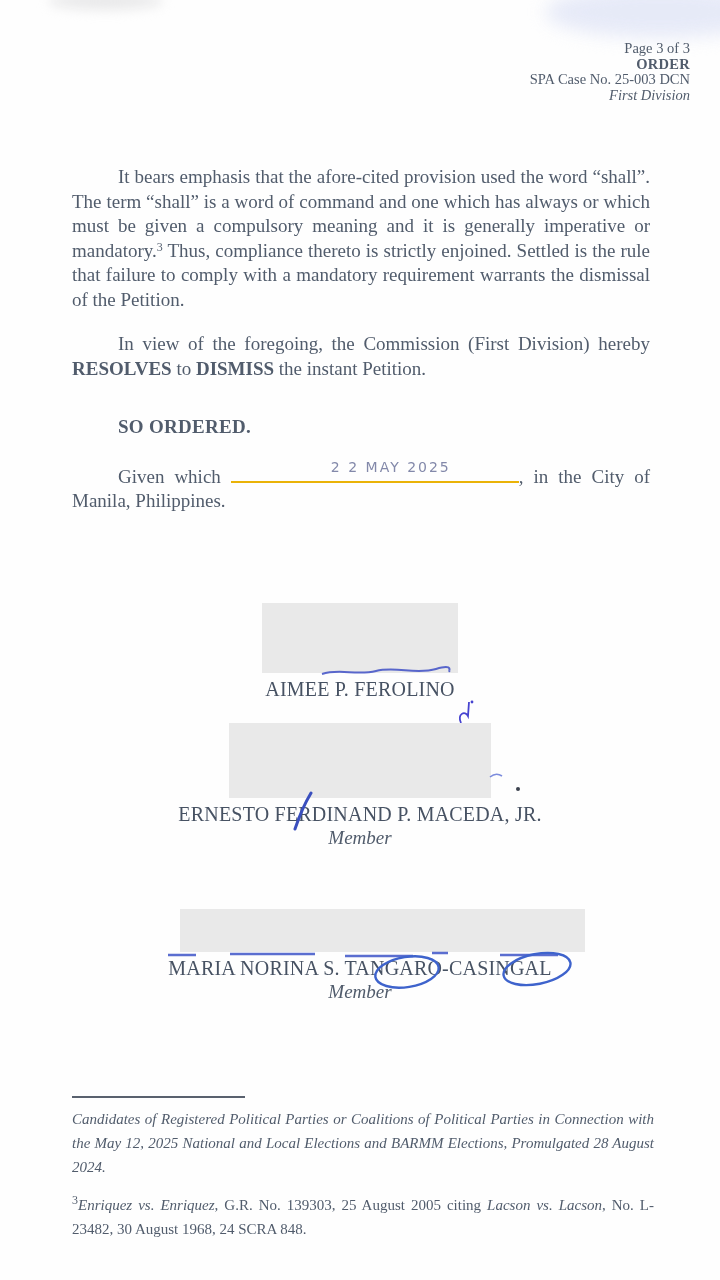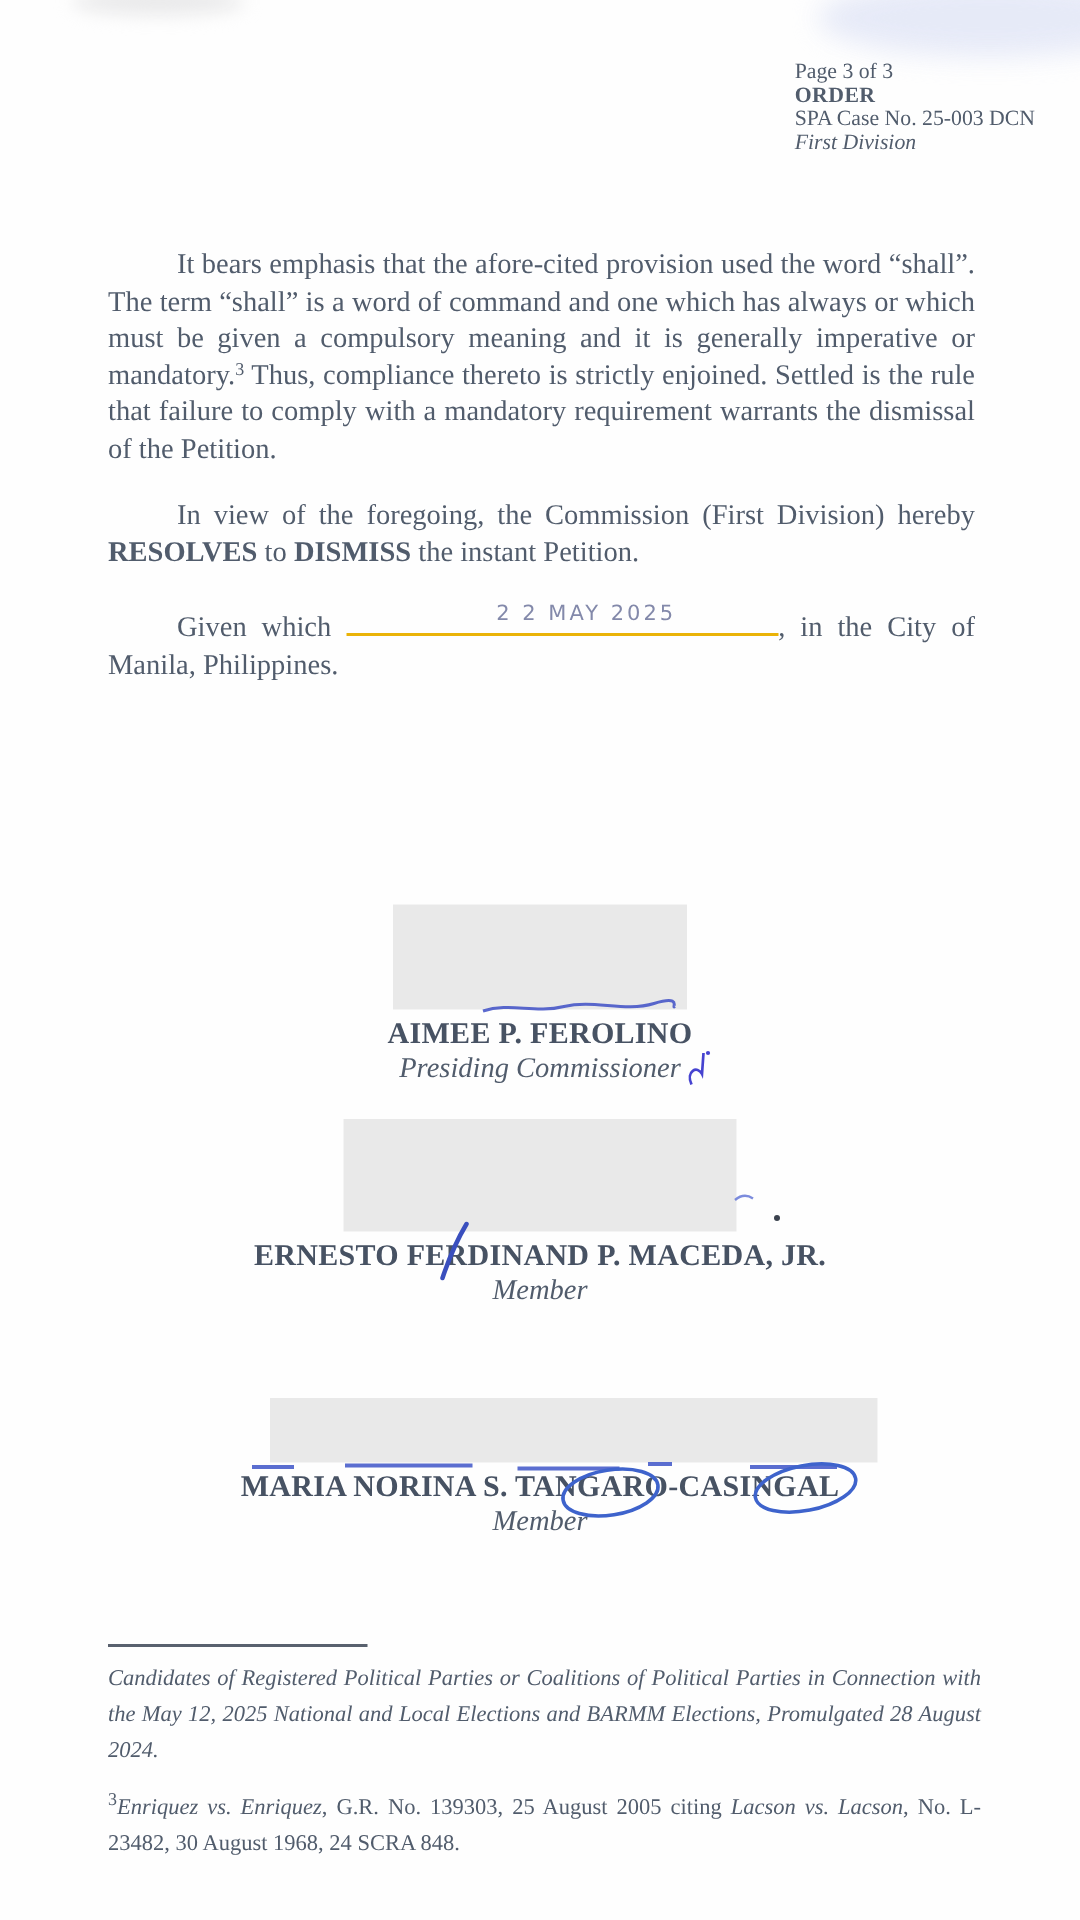--- a/index.html
+++ b/index.html
@@ -6,21 +6,21 @@
   .page{
     position:relative;width:720px;height:1280px;background:#fefefe;
     font-family:"Liberation Serif", serif;color:#515c6c;overflow:hidden;
   }
   
   .smudge{position:absolute;border-radius:50%;pointer-events:none;}
   .smudge-gray{left:48px;top:-8px;width:115px;height:18px;background:#e9e9ea;filter:blur(6px);}
   .smudge-lavender{left:545px;top:-14px;width:230px;height:52px;background:#e4e8f7;filter:blur(9px);opacity:.9;}
 
   
-  .hdr{position:absolute;top:41px;right:30px;text-align:left;font-size:14.5px;line-height:15.5px;margin-left:17px;}
+  .hdr{position:absolute;top:41px;right:30px;text-align:right;font-size:14.5px;line-height:15.5px;margin-left:17px;}
   .hdr .b{font-weight:bold;letter-spacing:.3px;}
   .hdr .i{font-style:italic;}
 
   
   .doc-body{position:absolute;top:141px;left:72px;width:578px;font-size:19px;line-height:24.5px;text-align:justify;}
   .doc-body p{margin:0;text-indent:46px;}
   .p2{margin-top:24px !important;}
   .p3{margin-top:20px !important;}
   .so{margin-top:34px !important;text-indent:0 !important;margin-left:46px !important;font-weight:bold;letter-spacing:.3px;}
   .given{margin-top:21px !important;}
@@ -33,21 +33,21 @@
   .stamp{
     position:absolute;left:0;right:14px;bottom:1px;text-align:center;
     font-family:"DejaVu Sans", sans-serif;font-size:14px;letter-spacing:2px;
     color:#8389aa;white-space:nowrap;
   }
 
   
   .sigs{position:absolute;top:603px;left:0;width:720px;text-align:center;}
   .sig-block{position:relative;}
   .sig-box{background:#e9e9e9;margin:0 auto;}
-  .sig-name{font-size:20px;font-weight:bold;letter-spacing:.2px;line-height:24px;margin-top:4px;color:#475263;}
+  .sig-name{font-size:20px;font-weight:normal;letter-spacing:.2px;line-height:24px;margin-top:4px;color:#475263;}
   .sig-title{font-style:italic;font-size:19px;line-height:23px;}
   .box1{width:196px;height:70px;}
   .box2{width:262px;height:75px;}
   .box3{width:405px;height:43px;transform:translateX(22px);}
   .blk2{margin-top:22px;}
   .blk3{margin-top:60px;}
   .ink{position:absolute;pointer-events:none;}
 
   
   .footer{position:absolute;top:1096px;left:72px;width:582px;font-size:15px;line-height:24px;text-align:justify;}
@@ -71,34 +71,34 @@
     <div class="i">First Division</div>
   </div>
 
   <div class="doc-body">
     <p class="p2">
       <span>It bears emphasis that the afore-cited provision used the word “shall”. The term “shall” is a word of command and one which has always or which must be given a compulsory meaning and it is generally imperative or mandatory.</span><sup>3</sup><span> Thus, compliance thereto is strictly enjoined. Settled is the rule that failure to comply with a mandatory requirement warrants the dismissal of the Petition.</span>
     </p>
     <p class="p3">
       <span>In view of the foregoing, the Commission (First Division) hereby </span><span class="bold">RESOLVES</span><span> to </span><span class="bold">DISMISS</span><span> the instant Petition.</span>
     </p>
+    <p class="so">SO ORDERED.</p>
     <p class="given">
       <span>Given which </span><span class="date-line"><span class="stamp">2 2 MAY 2025</span></span><span>, in the City of Manila, Philippines.</span>
     </p>
   </div>
 
   <div class="sigs">
 
     <div class="sig-block">
       <div class="sig-box box1"></div>
       <svg class="ink" style="left:calc(50% - 40px);top:62px;" width="132" height="14" viewBox="0 0 132 14">
         <path d="M2,9 C20,3 36,11 56,6 S96,10 116,4 S127,8 130,6" fill="none" stroke="#3e4fc5" stroke-width="2" opacity="0.85"></path>
       </svg>
       <div class="sig-name">AIMEE P. FEROLINO</div>
-      <div class="sig-title">Presiding Commissioner</div>
       <svg class="ink" style="left:calc(50% + 96px);top:96px;" width="20" height="30" viewBox="0 0 20 30">
         <path d="M5,24 C1,15 9,11 12,17 L13,3" fill="none" stroke="#4643d0" stroke-width="1.8"></path>
         <circle cx="16" cy="3" r="1.4" fill="#4643d0"></circle>
       </svg>
     </div>
 
     <div class="sig-block blk2">
       <div class="sig-box box2"></div>
       <svg class="ink" style="left:calc(50% + 128px);top:48px;" width="40" height="24" viewBox="0 0 40 24">
         <path d="M2,6 q6,-5 12,-1" fill="none" stroke="#5b6fd4" stroke-width="1.6" opacity="0.8"></path>

